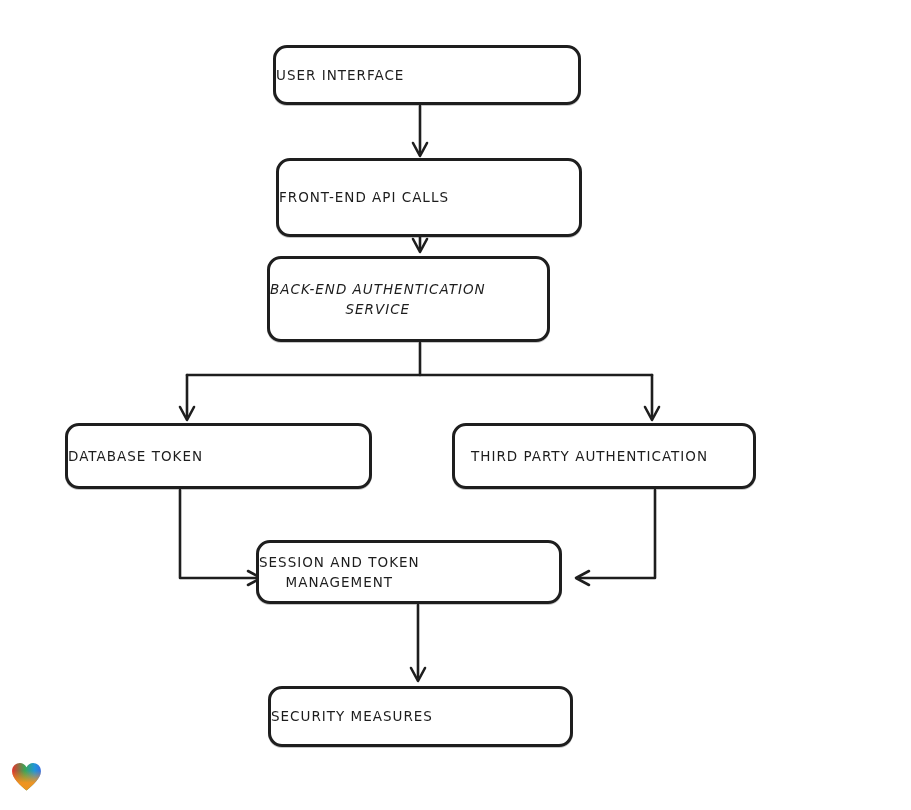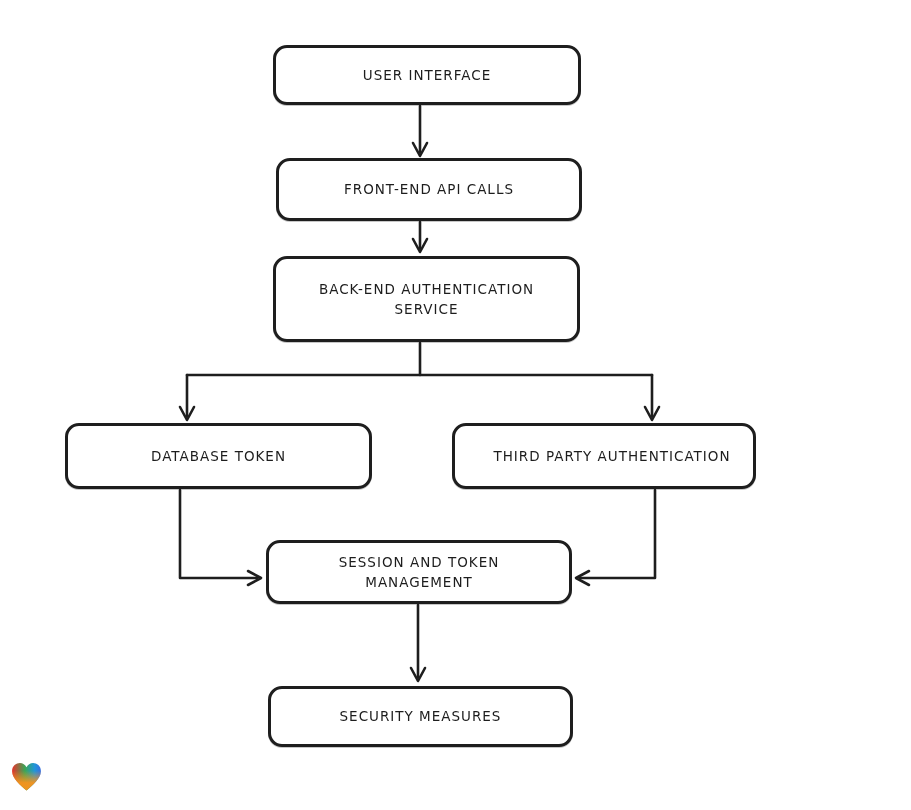--- a/index.html
+++ b/index.html
@@ -30,21 +30,20 @@
     stroke-linejoin: round;
   }
   .node {
     position: absolute;
     box-sizing: border-box;
     background: #ffffff;
     border: 3px solid #1e1e1e;
     border-radius: 14px;
     display: flex;
     align-items: center;
-    justify-content: center;
     text-align: center;
     font-size: 13.5px;
     letter-spacing: 1px;
     line-height: 1.5;
     color: #1d1d1d;
     white-space: pre-line;
     box-shadow: 0 1px 0 0 rgba(30,30,30,0.25);
   }
   .heart {
     position: absolute;
@@ -93,38 +92,38 @@
     <g>
       <polyline points="418,605 418,677"></polyline>
       <path d="M411,668 L418,681 L425,668"></path>
     </g>
   </svg>
 
   <div class="node" style="left:273px; top:45px; width:308px; height:60px;">
     <span>USER INTERFACE</span>
   </div>
 
-  <div class="node" style="left:276px; top:158px; width:306px; height:63px;">
+  <div class="node" style="left:276px; top:158px; width:306px; height:79px;">
     <span>FRONT-END API CALLS</span>
   </div>
 
-  <div class="node" style="left:273px; top:256px; width:307px; height:86px;">
+  <div class="node" style="left:267px; top:256px; width:283px; height:86px;font-style:italic;">
     <span>BACK-END AUTHENTICATION
 SERVICE</span>
   </div>
 
   <div class="node" style="left:65px; top:423px; width:307px; height:66px;">
     <span>DATABASE TOKEN</span>
   </div>
 
   <div class="node" style="left:452px; top:423px; width:304px; height:66px;padding-left:16px;">
     <span>THIRD PARTY AUTHENTICATION</span>
   </div>
 
-  <div class="node" style="left:266px; top:540px; width:306px; height:64px;">
+  <div class="node" style="left:256px; top:540px; width:306px; height:64px;">
     <span>SESSION AND TOKEN
 MANAGEMENT</span>
   </div>
 
   <div class="node" style="left:268px; top:686px; width:305px; height:61px;">
     <span>SECURITY MEASURES</span>
   </div>
 
   <svg class="heart" viewBox="0 0 32 30" xmlns="http://www.w3.org/2000/svg" aria-hidden="true">
     <defs>

